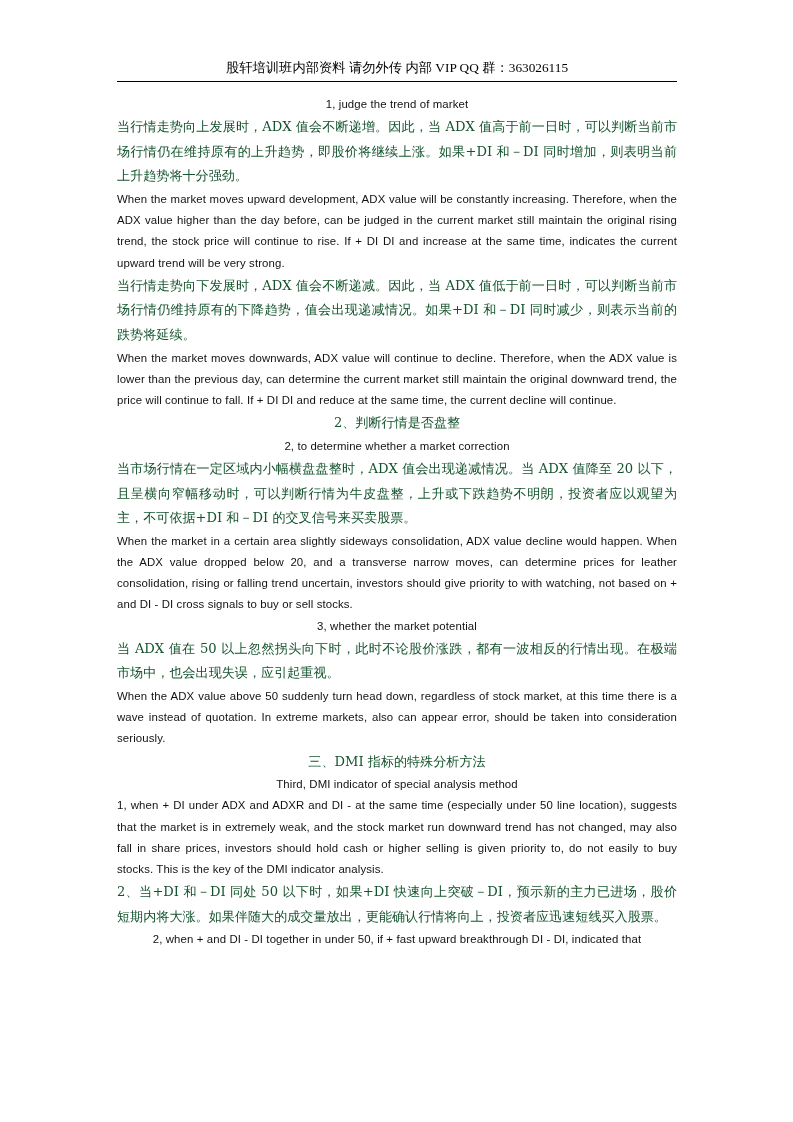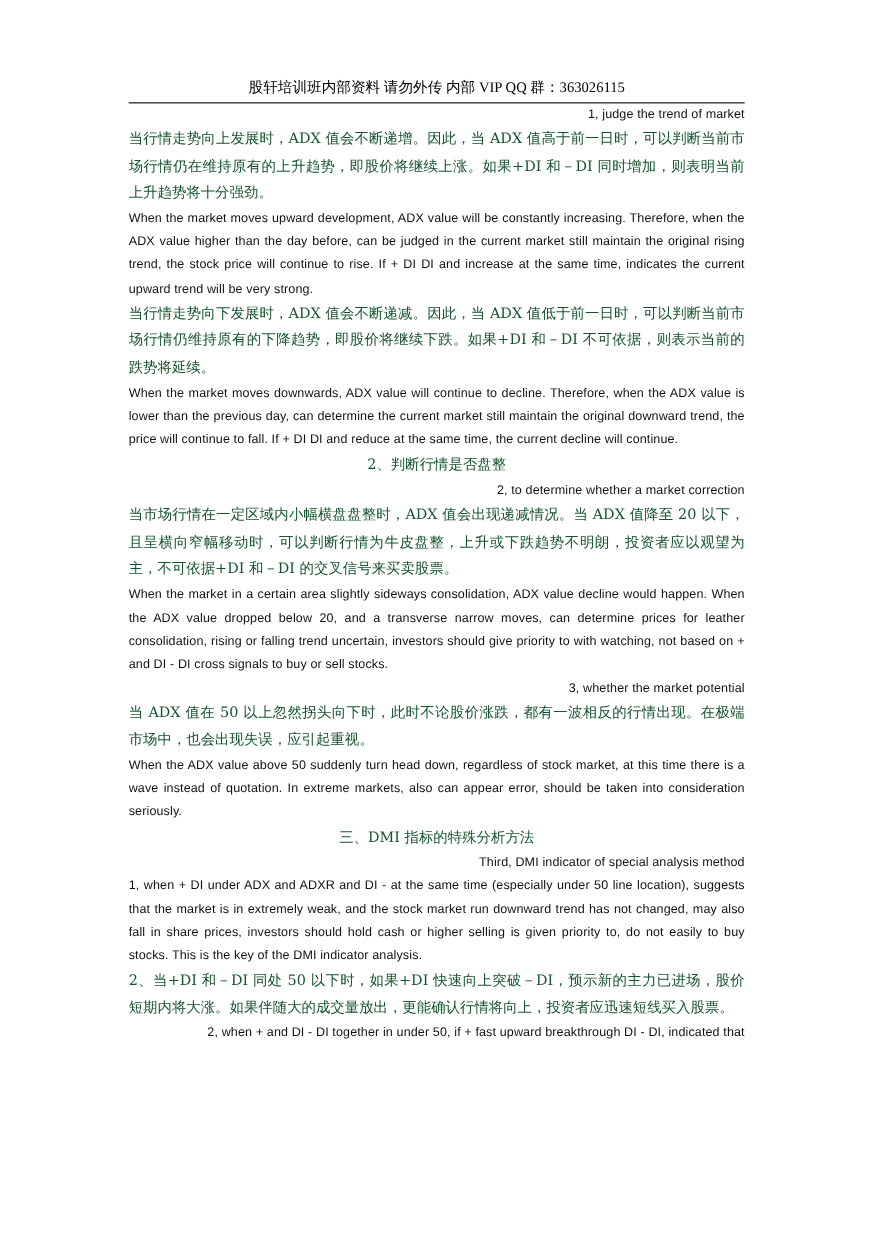--- a/index.html
+++ b/index.html
@@ -23,21 +23,20 @@
     box-sizing: border-box;
     background: #ffffff;
   }
 
   
   .header-block {
     position: absolute;
     left: 117px;
     top: 58px;
     width: 560px;
-    margin-top: 12px;
   }
   .header-text {
     text-align: center;
     font-size: 13.3px;
     line-height: 20px;
     color: #000;
     font-family: "Liberation Serif", "DejaVu Serif", serif;
     white-space: nowrap;
   }
   .header-rule {
@@ -65,21 +64,21 @@
     font-family: "Liberation Sans", "DejaVu Sans", sans-serif;
     font-size: 11.4px;
     line-height: 21.2px;
     text-align: justify;
     text-justify: inter-word;
     color: #111111;
     letter-spacing: 0.01em;
   }
   
   .en.flush {
-    text-align: right;
+    text-align: center;
   }
 
   
   .zh {
     font-family: "DejaVu Serif", "Liberation Serif", serif;
     font-size: 13.1px;
     line-height: 24.6px;
     text-align: justify;
     text-justify: inter-ideograph;
     color: #14532d;
@@ -95,21 +94,21 @@
 
   <div class="header-block">
     <div class="header-text">股轩培训班内部资料 请勿外传 内部 VIP QQ 群：363026115</div>
     <div class="header-rule"></div>
   </div>
 
   <div class="content">
       <p class="en flush">1, judge the trend of market</p>
       <p class="zh">当行情走势向上发展时，ADX 值会不断递增。因此，当 ADX 值高于前一日时，可以判断当前市场行情仍在维持原有的上升趋势，即股价将继续上涨。如果+DI 和－DI 同时增加，则表明当前上升趋势将十分强劲。</p>
       <p class="en">When the market moves upward development, ADX value will be constantly increasing. Therefore, when the ADX value higher than the day before, can be judged in the current market still maintain the original rising trend, the stock price will continue to rise. If + DI DI and increase at the same time, indicates the current upward trend will be very strong.</p>
-      <p class="zh">当行情走势向下发展时，ADX 值会不断递减。因此，当 ADX 值低于前一日时，可以判断当前市场行情仍维持原有的下降趋势，即股价将继续下跌。如果+DI 和－DI 不可依据，则表示当前的跌势将延续。</p>
+      <p class="zh">当行情走势向下发展时，ADX 值会不断递减。因此，当 ADX 值低于前一日时，可以判断当前市场行情仍维持原有的下降趋势，值会出现递减情况。如果+DI 和－DI 同时减少，则表示当前的跌势将延续。</p>
       <p class="en">When the market moves downwards, ADX value will continue to decline. Therefore, when the ADX value is lower than the previous day, can determine the current market still maintain the original downward trend, the price will continue to fall. If + DI DI and reduce at the same time, the current decline will continue.</p>
       <p class="zh flush">2、判断行情是否盘整</p>
       <p class="en flush">2, to determine whether a market correction</p>
       <p class="zh">当市场行情在一定区域内小幅横盘盘整时，ADX 值会出现递减情况。当 ADX 值降至 20 以下，且呈横向窄幅移动时，可以判断行情为牛皮盘整，上升或下跌趋势不明朗，投资者应以观望为主，不可依据+DI 和－DI 的交叉信号来买卖股票。</p>
       <p class="en">When the market in a certain area slightly sideways consolidation, ADX value decline would happen. When the ADX value dropped below 20, and a transverse narrow moves, can determine prices for leather consolidation, rising or falling trend uncertain, investors should give priority to with watching, not based on + and DI - DI cross signals to buy or sell stocks.</p>
       <p class="en flush">3, whether the market potential</p>
       <p class="zh">当 ADX 值在 50 以上忽然拐头向下时，此时不论股价涨跌，都有一波相反的行情出现。在极端市场中，也会出现失误，应引起重视。</p>
       <p class="en">When the ADX value above 50 suddenly turn head down, regardless of stock market, at this time there is a wave instead of quotation. In extreme markets, also can appear error, should be taken into consideration seriously.</p>
       <p class="zh flush">三、DMI 指标的特殊分析方法</p>
       <p class="en flush">Third, DMI indicator of special analysis method</p>

